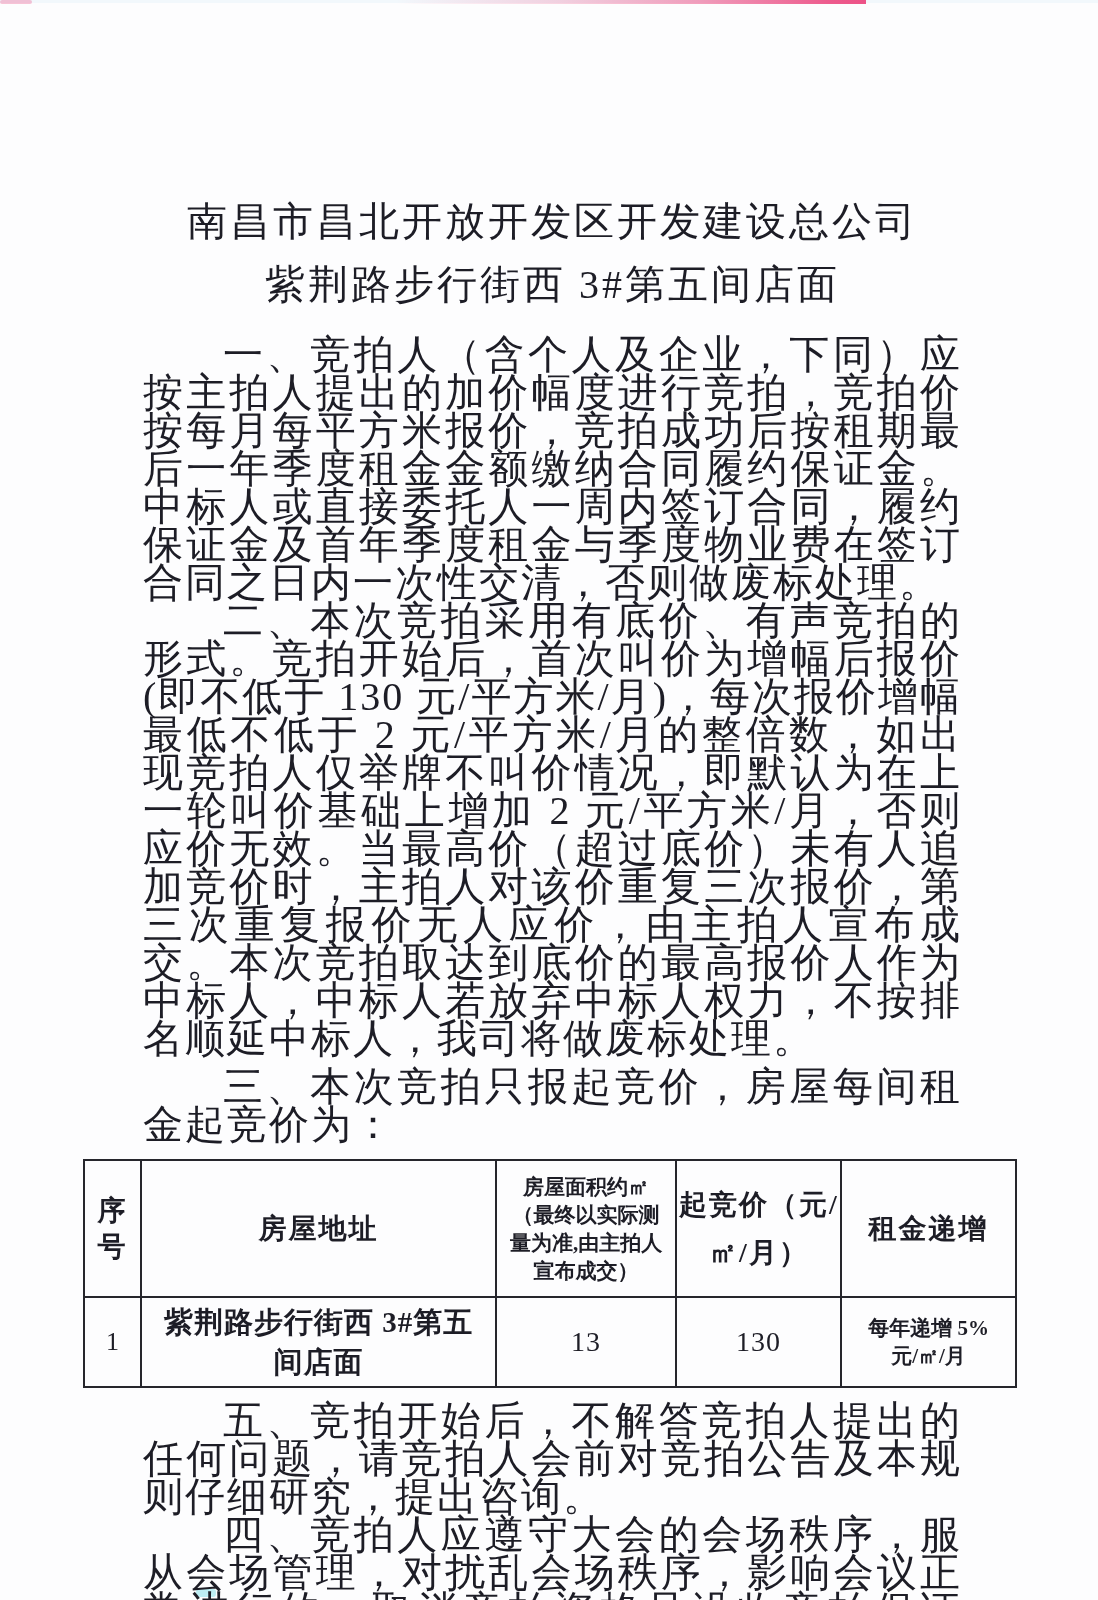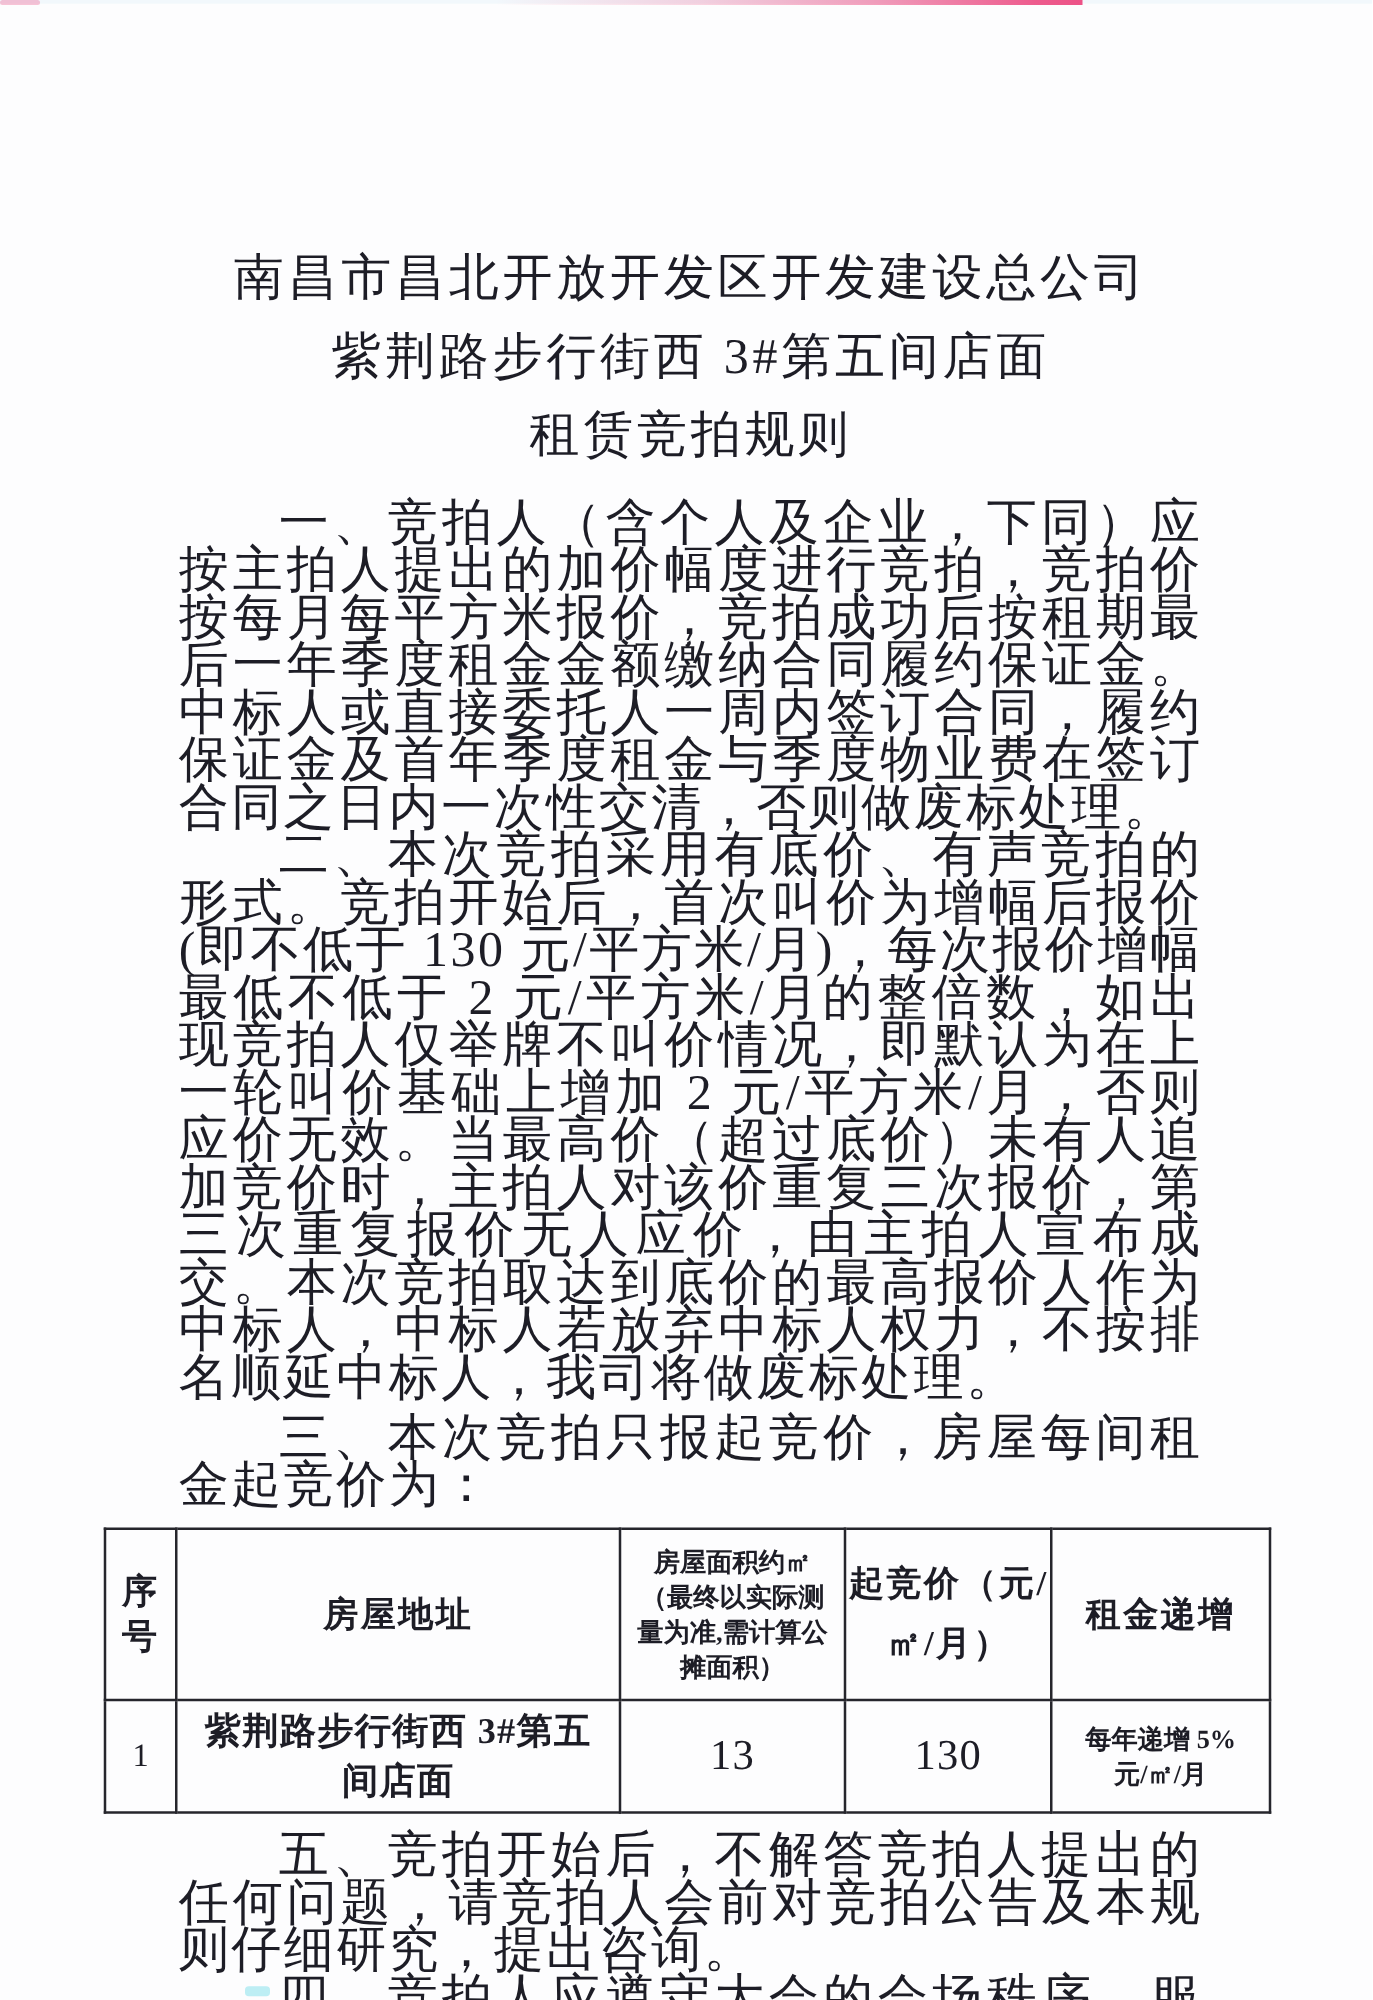--- a/index.html
+++ b/index.html
@@ -87,60 +87,59 @@
   .th-small-inner {
     display: inline-block; width: 156px;
     font-size: 21px; font-weight: 700; line-height: 28px;
     letter-spacing: 0px; text-align: center;
   }
   .th-price-inner { display: inline-block; width: 160px; line-height: 48px; }
 
   .td-seq { font-size: 26px; }
   .td-addr { font-size: 29px; font-weight: 700; line-height: 40px; letter-spacing: 1px; }
   .td-addr-inner { display: inline-block; width: 330px; }
-  .td-num { font-size: 34px; letter-spacing: 1px; }
+  .td-num { font-size: 28px; letter-spacing: 1px; }
   .td-inc { font-size: 21px; font-weight: 700; line-height: 28px; }
   .td-inc-inner { display: inline-block; width: 140px; }
 </style>
 </head>
 <body>
 
 <div class="page">
 
   <div class="art-blue-edge"></div>
   <div class="art-top-strip"></div>
   <div class="art-top-left"></div>
   <div class="art-dot"></div>
 
   <div class="doc">
 
     <h1 class="title">南昌市昌北开放开发区开发建设总公司</h1>
     <h1 class="title">紫荆路步行街西 3#第五间店面</h1>
-    <h1 class="title">租赁竞拍规则</h1>
 
     <p class="body-p first-p">一、竞拍人（含个人及企业，下同）应按主拍人提出的加价幅度进行竞拍，竞拍价按每月每平方米报价，竞拍成功后按租期最后一年季度租金金额缴纳合同履约保证金。中标人或直接委托人一周内签订合同，履约保证金及首年季度租金与季度物业费在签订合同之日内一次性交清，否则做废标处理。</p>
     <p class="body-p">二、本次竞拍采用有底价、有声竞拍的形式。竞拍开始后，首次叫价为增幅后报价(即不低于 130 元/平方米/月)，每次报价增幅最低不低于 2 元/平方米/月的整倍数，如出现竞拍人仅举牌不叫价情况，即默认为在上一轮叫价基础上增加 2 元/平方米/月，否则应价无效。当最高价（超过底价）未有人追加竞价时，主拍人对该价重复三次报价，第三次重复报价无人应价，由主拍人宣布成交。本次竞拍取达到底价的最高报价人作为中标人，中标人若放弃中标人权力，不按排名顺延中标人，我司将做废标处理。</p>
     <p class="body-p pre-table">三、本次竞拍只报起竞价，房屋每间租金起竞价为：</p>
 
     <table class="price-table">
       <colgroup>
         <col class="col-seq">
           <col class="col-addr">
           <col class="col-area">
           <col class="col-price">
           <col class="col-inc">
       </colgroup>
       <thead>
         <tr>
           <th class="th-big">
             <span class="th-seq-inner">序号</span>
           </th>
           <th class="th-big">房屋地址</th>
           <th>
-            <span class="th-small-inner">房屋面积约㎡（最终以实际测量为准,需计算公摊面积）</span>
+            <span class="th-small-inner">房屋面积约㎡（最终以实际测量为准,由主拍人宣布成交）</span>
           </th>
           <th class="th-big">
             <span class="th-price-inner">起竞价（元/㎡/月）</span>
           </th>
           <th class="th-big">租金递增</th>
         </tr>
       </thead>
       <tbody>
         <tr>
           <td class="td-seq">1</td>

